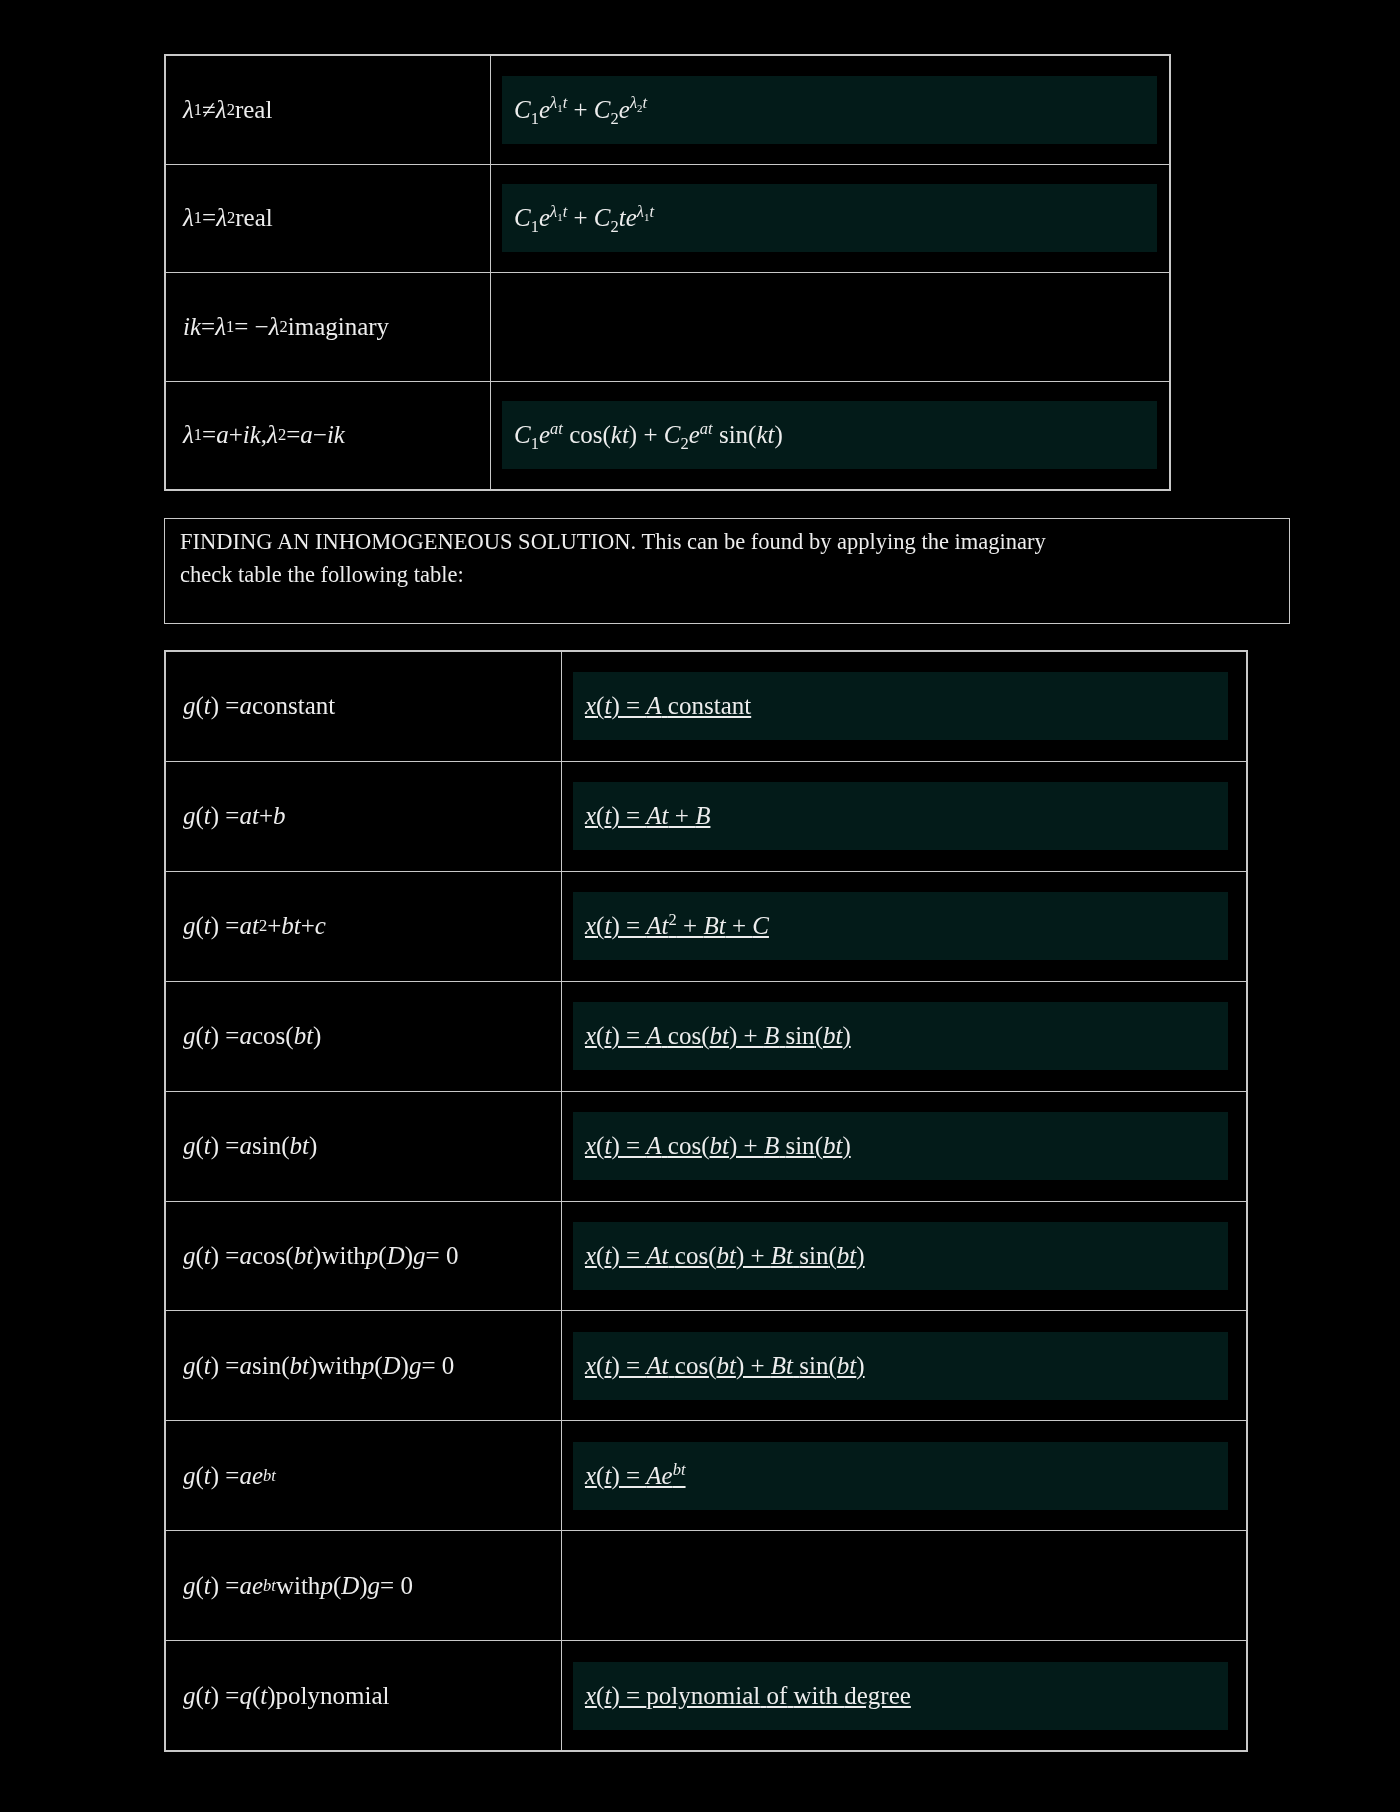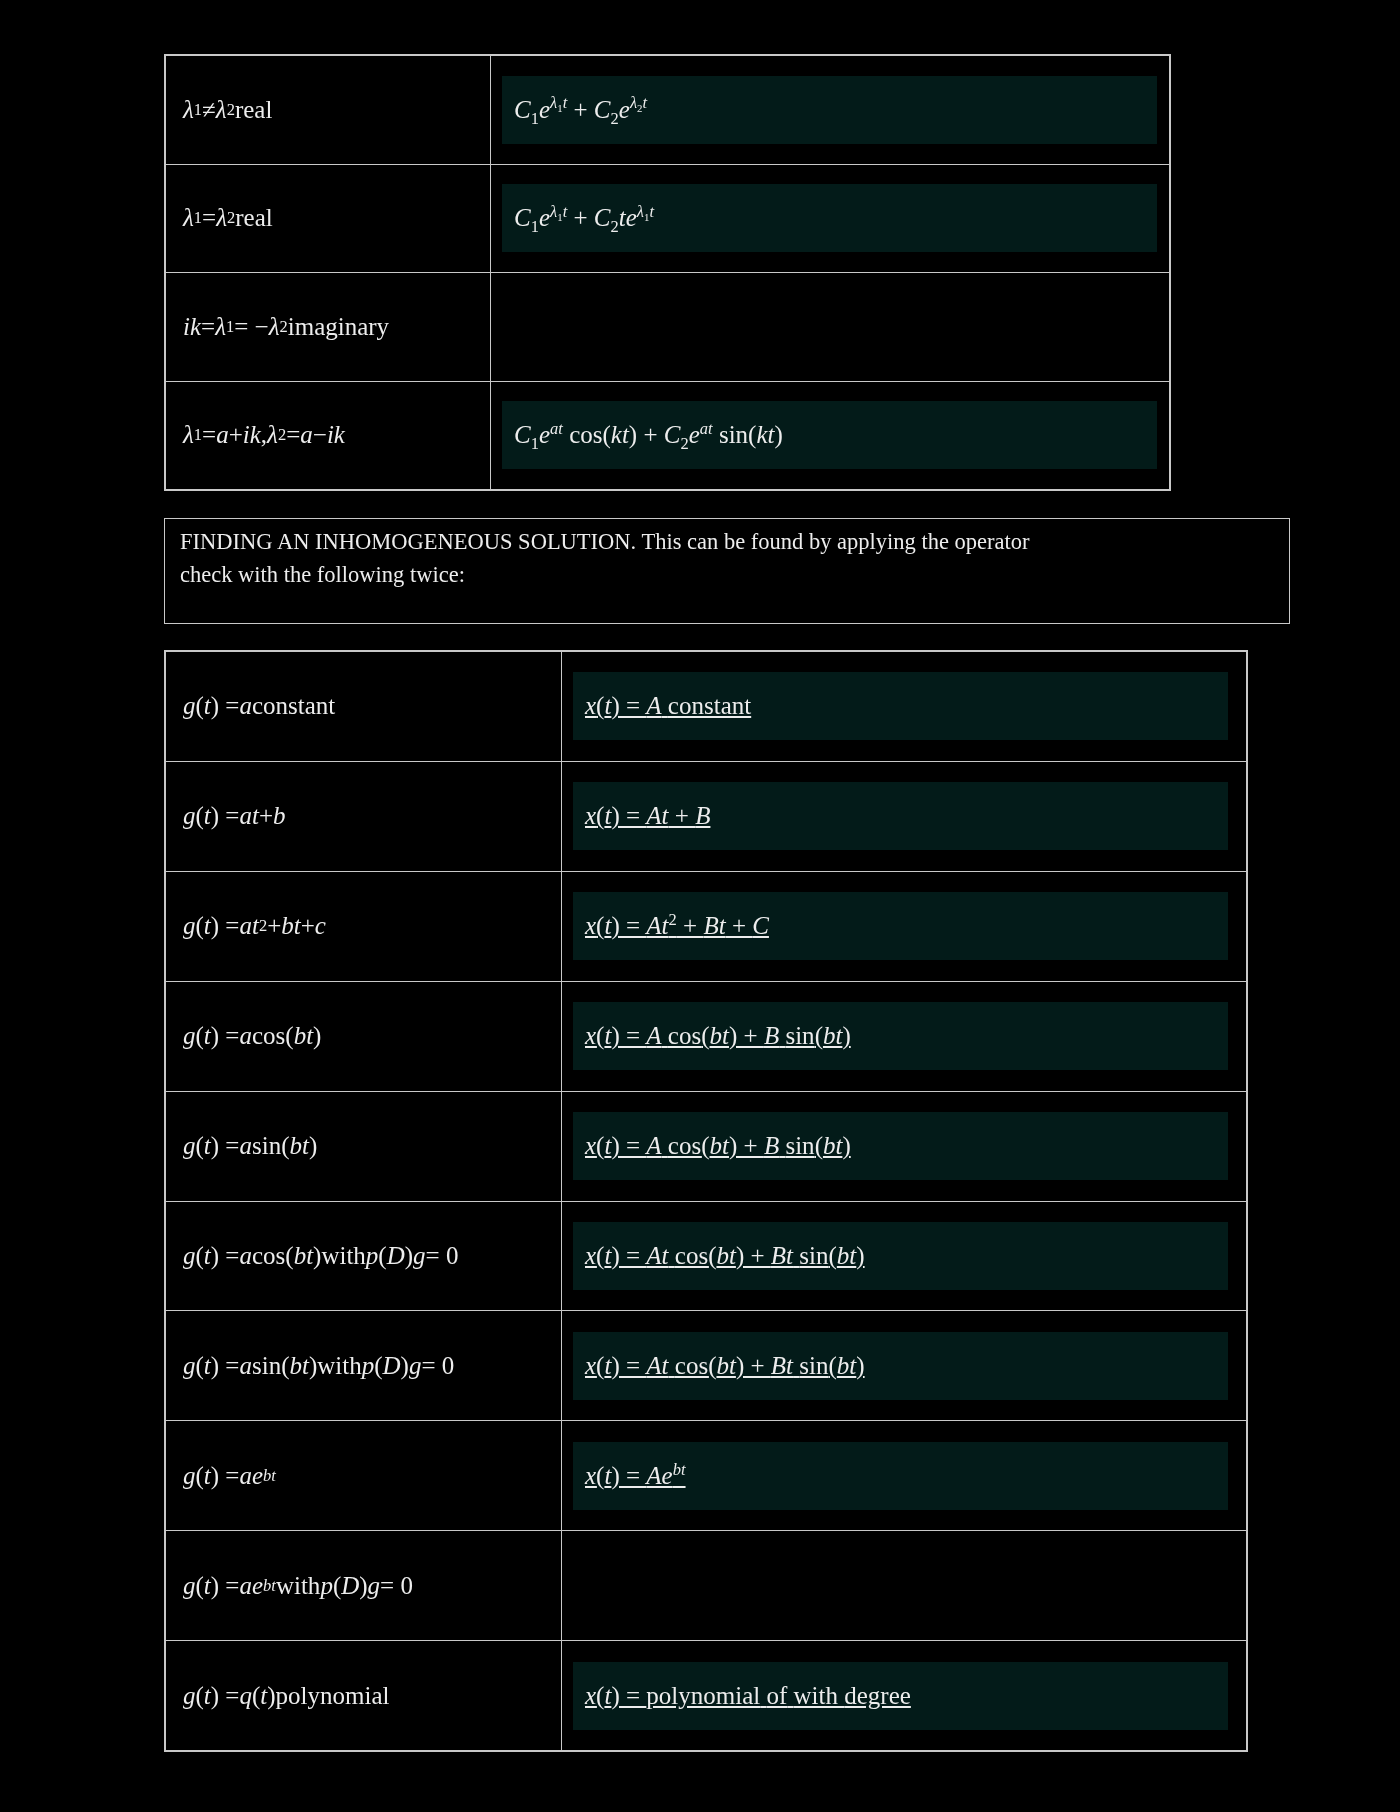--- a/index.html
+++ b/index.html
@@ -50,22 +50,22 @@
         <div class="cell cl math"><i>ik</i> = <i>λ</i><sub>1</sub> = −<i>λ</i><sub>2</sub> <span class="rm">imaginary</span></div>
       </div>
       <div class="row">
         <div class="cell cl math"><i>λ</i><sub>1</sub> = <i>a</i> + <i>ik</i>, <i>λ</i><sub>2</sub> = <i>a</i> − <i>ik</i></div>
         <div class="cell cr">
           <div class="hl math"><i>C</i><sub>1</sub><i>e</i><sup><i>at</i></sup> <span class="rm">cos</span>(<i>kt</i>) + <i>C</i><sub>2</sub><i>e</i><sup><i>at</i></sup> <span class="rm">sin</span>(<i>kt</i>)</div>
         </div>
       </div>
     </div>
   <div class="note" id="note">
-      <div class="note-line"><span>FINDING AN INHOMOGENEOUS SOLUTION. This can be found by applying the operator</span></div>
-      <div class="note-line"><span>check with the following twice:</span></div>
+      <div class="note-line"><span>FINDING AN INHOMOGENEOUS SOLUTION. This can be found by applying the imaginary</span></div>
+      <div class="note-line"><span>check table the following table:</span></div>
     </div>
   <div class="tbl tbl2" id="tbl2">
       <div class="row">
         <div class="cell cl math"><i>g</i>(<i>t</i>) = <i>a</i> <span class="rm">constant</span></div>
         <div class="cell cr">
           <div class="hl math"><i>x</i>(<i>t</i>) = <i>A</i> <span class="rm">constant</span></div>
         </div>
       </div>
       <div class="row">
         <div class="cell cl math"><i>g</i>(<i>t</i>) = <i>at</i> + <i>b</i></div>

